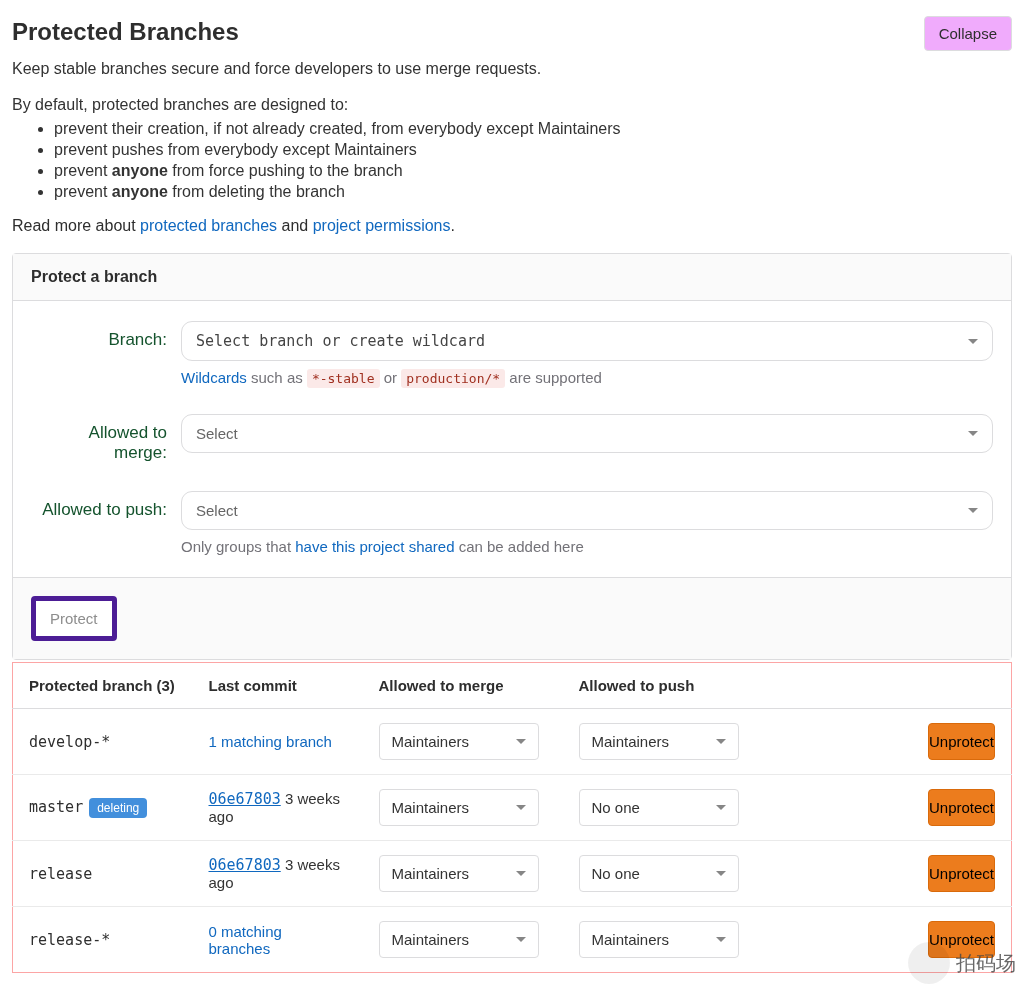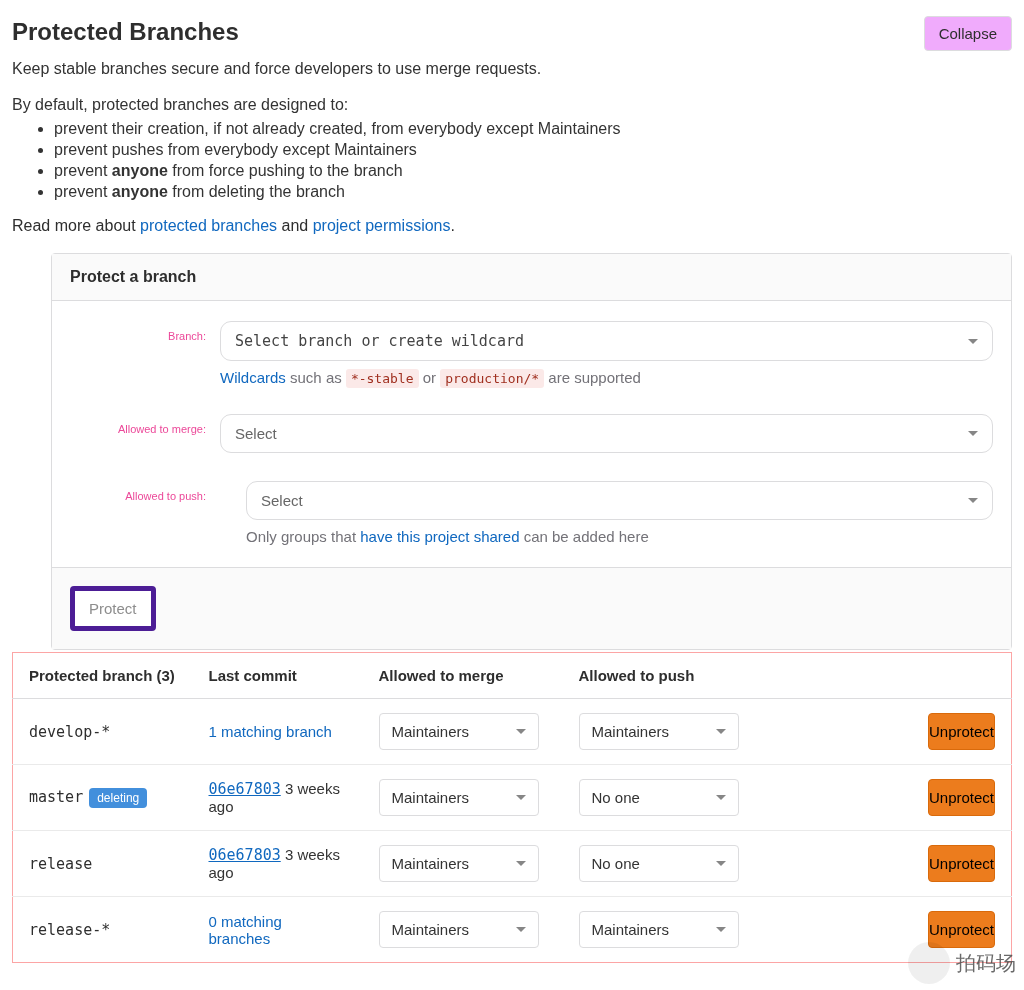--- a/index.html
+++ b/index.html
@@ -47,45 +47,44 @@
   }
   ul.rules li {
     margin: 3px 0;
     color: #333;
   }
   a.link { color: #1068bf; text-decoration: none; }
   .panel {
     border: 1px solid #dcdcde;
     border-radius: 4px;
     margin-top: 18px;
-    margin-left: 39px;
   }
   .panel-header {
     padding: 14px 18px;
     border-bottom: 1px solid #dcdcde;
     font-weight: 600;
     font-size: 16px;
     background: #fafafa;
   }
   .panel-body {
     padding: 20px 18px 10px 18px;
   }
   .form-row {
     display: flex;
     align-items: flex-start;
     margin-bottom: 28px;
   }
-  .form-row:last-child { margin-bottom: 12px; gap: 26px; }
+  .form-row:last-child { margin-bottom: 12px; }
   .form-label {
     width: 150px;
     text-align: right;
     padding-right: 14px;
     padding-top: 9px;
-    color: #ec4899;
-    font-size: 11px;
+    color: #14532d;
+    font-size: 17px;
   }
   .form-control-wrap {
     flex: 1;
   }
   .select-box {
     width: 100%;
     border: 1px solid #dcdcde;
     border-radius: 11px;
     background: #fff;
     padding: 10px 14px;

